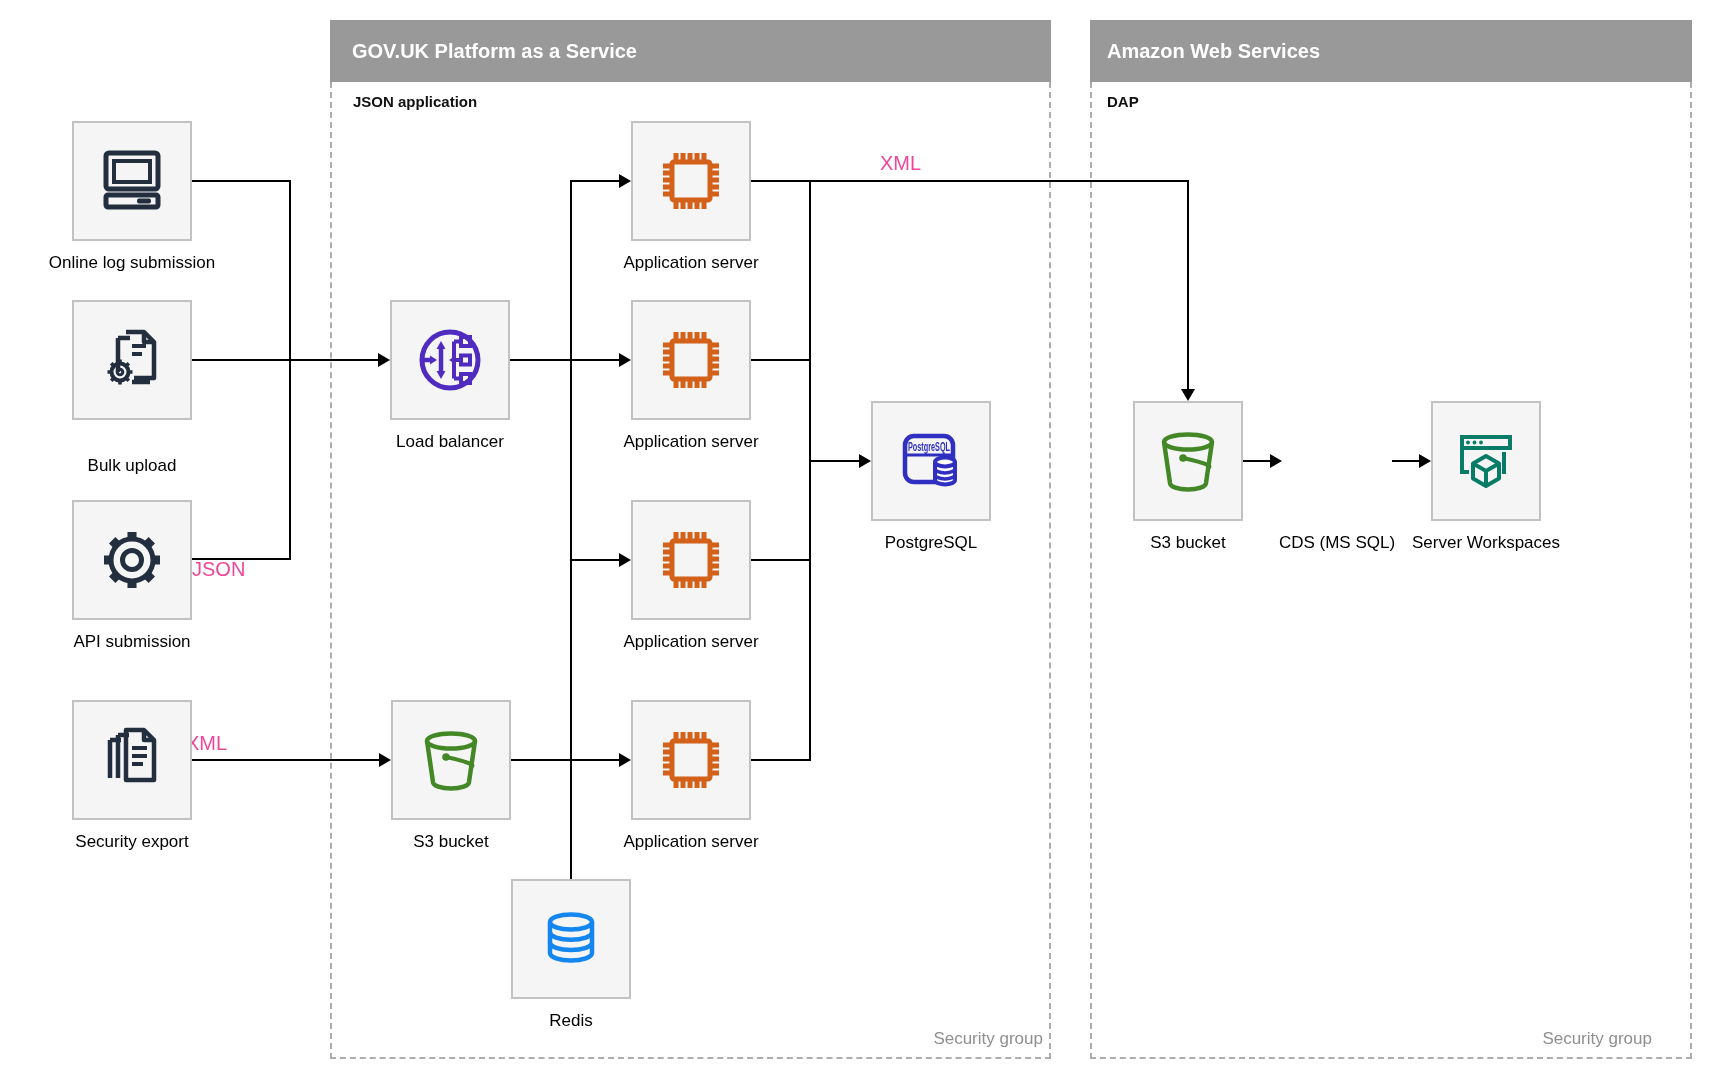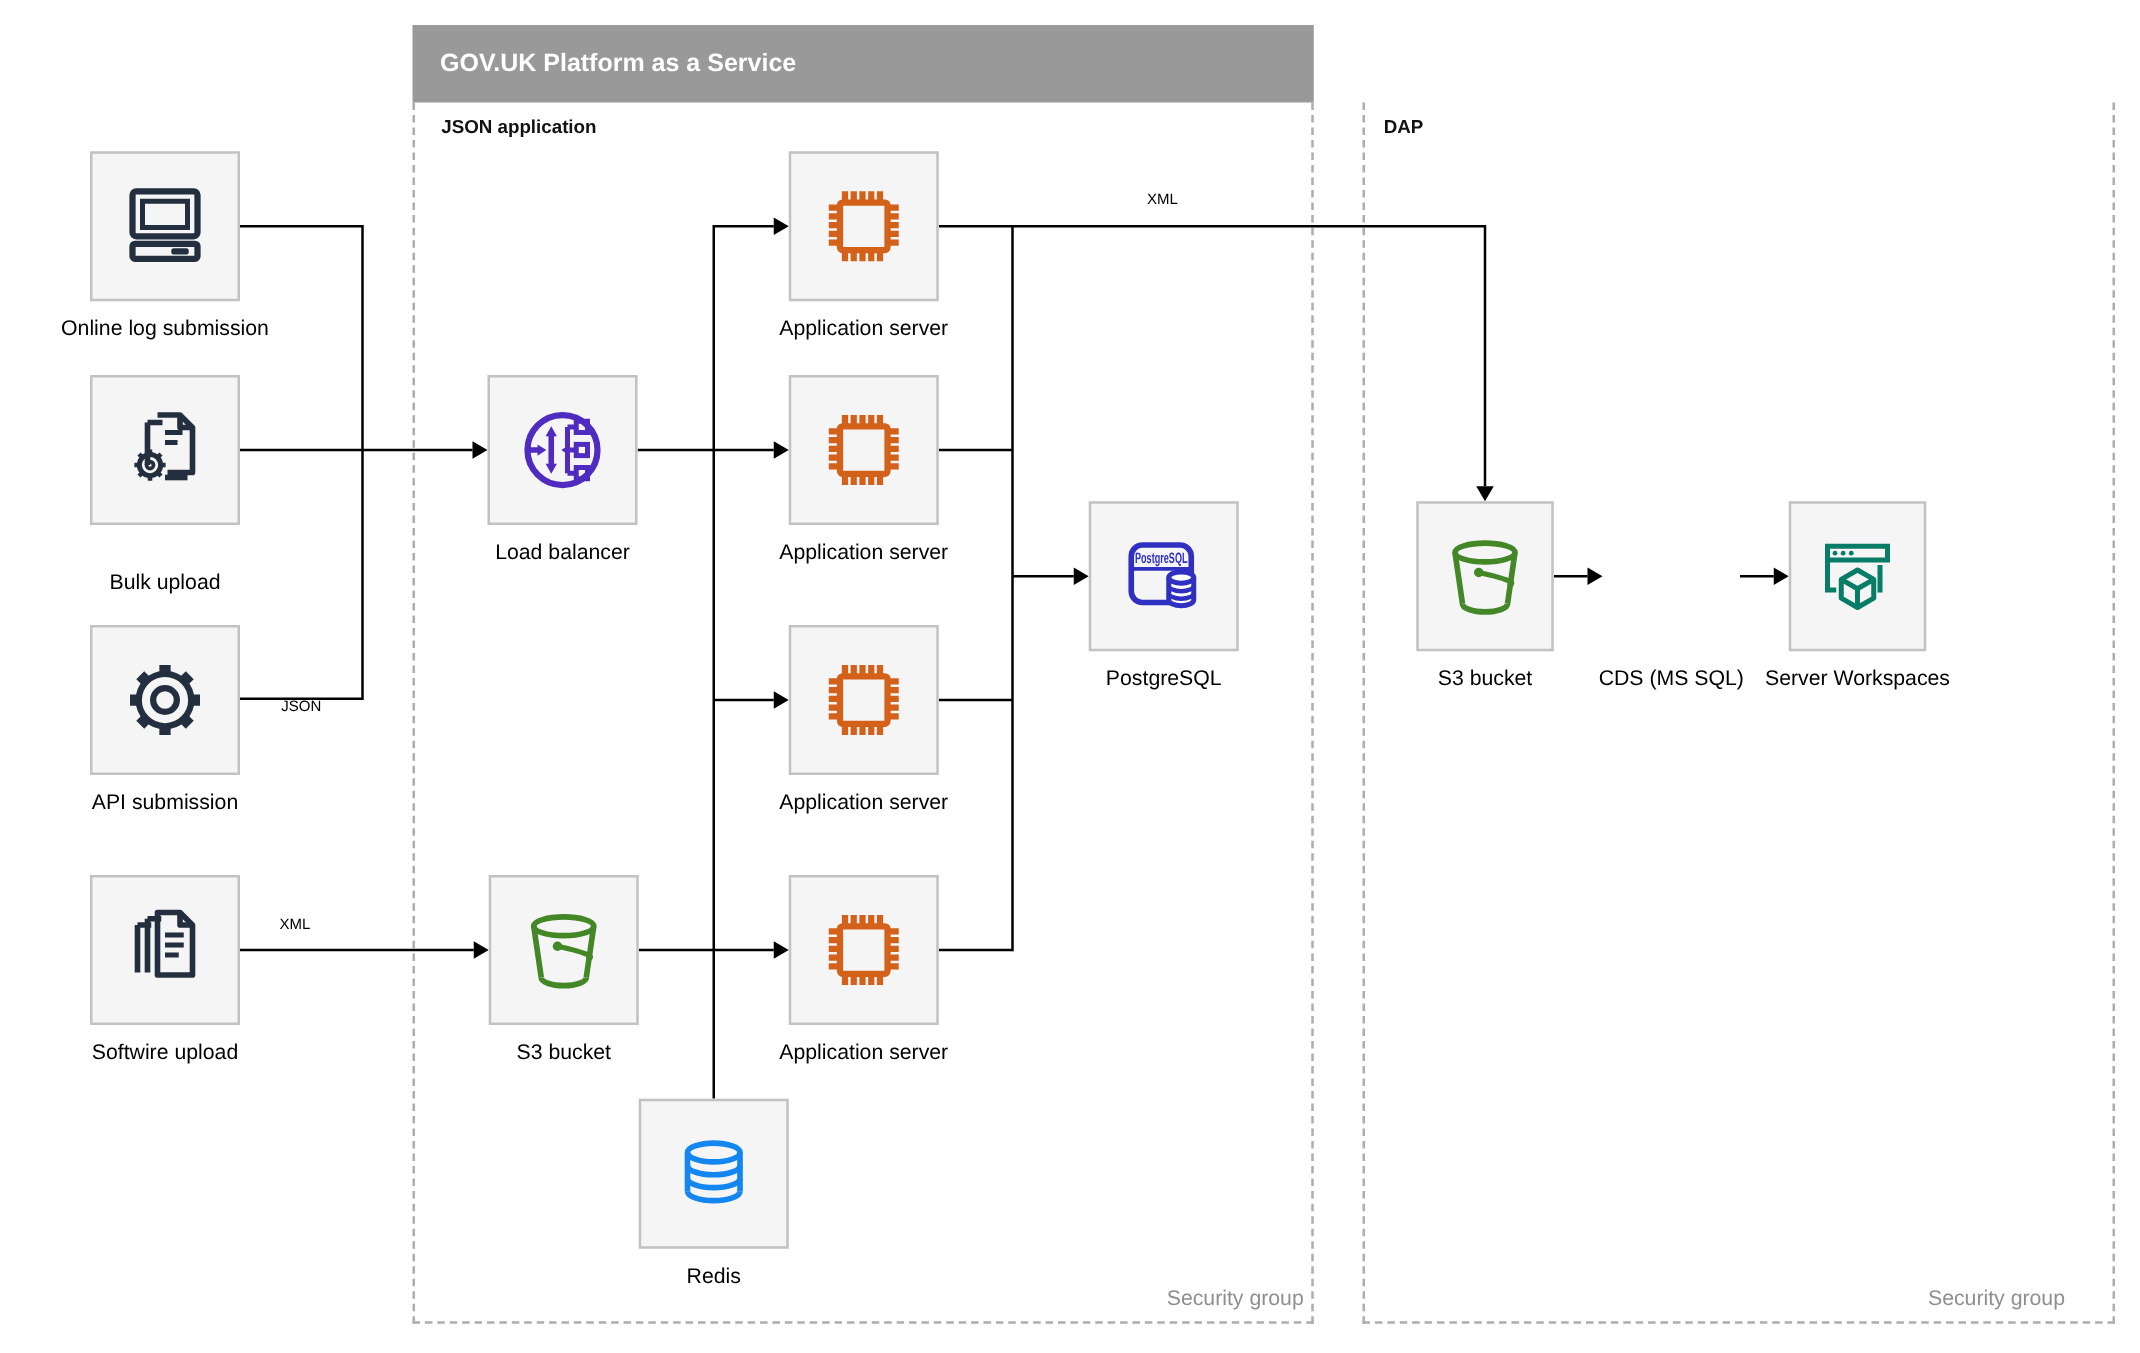--- a/index.html
+++ b/index.html
@@ -22,34 +22,37 @@
   .node.sm{width:110px;}
   .nlabel{position:absolute;width:220px;text-align:center;font-size:17px;color:#000000;}
 
   
   .hline{position:absolute;height:2px;background:#000000;}
   .vline{position:absolute;width:2px;background:#000000;}
   .arr-r{position:absolute;width:0;height:0;border-top:7px solid transparent;
          border-bottom:7px solid transparent;border-left:12px solid #000000;}
   .arr-d{position:absolute;width:0;height:0;border-left:7px solid transparent;
          border-right:7px solid transparent;border-top:12px solid #000000;}
-  .elabel{position:absolute;font-size:12px;color:#000000;text-align:center;}
+  .elabel{position:absolute;font-size:20px;color:#ec4899;text-align:left;}
 </style>
 </head>
 <body>
 
 <div id="canvas">
 
   <div class="zone-header" style="left:330px;top:20px;width:721px;padding-left:22px;">
     <span>GOV.UK Platform as a Service</span>
   </div>
   <div class="zone-body" style="left:330px;top:82px;width:721px;height:977px;"></div>
   <div class="zone-sub" style="left:353px;top:93px;">JSON application</div>
   <div class="sec-label" style="left:823px;top:1029px;">Security group</div>
 
+  <div class="zone-header" style="left:1090px;top:20px;width:602px;padding-left:17px;">
+    <span>Amazon Web Services</span>
+  </div>
   <div class="zone-body" style="left:1090px;top:82px;width:602px;height:977px;"></div>
   <div class="zone-sub" style="left:1107px;top:93px;">DAP</div>
   <div class="sec-label" style="left:1432px;top:1029px;">Security group</div>
 
   <div class="hline" style="left:192px;top:180px;width:98px;"></div>
   <div class="vline" style="left:289px;top:180px;height:380px;"></div>
   <div class="hline" style="left:192px;top:359px;width:186px;"></div>
   <div class="arr-r" style="left:378px;top:353px;"></div>
   <div class="hline" style="left:192px;top:558px;width:98px;"></div>
   <div class="elabel" style="left:192px;top:558px;width:98px;">JSON</div>
@@ -120,21 +123,21 @@
 
   <div class="node" style="left:72px;top:700px;">
     <svg width="72" height="72" viewBox="0 0 72 72" fill="none" stroke="#232f3e" stroke-linejoin="round">
       <path d="M14,16 v38 M14,16 h11" stroke-width="4.5"></path>
       <path d="M22,11 v43 M22,11 h11" stroke-width="4.5"></path>
       <path d="M30,6 h18 l10,10 v40 h-28 z" stroke-width="4.5"></path>
       <path d="M48,6 v10 h10" stroke-width="4.5"></path>
       <path d="M36,24 h15 M36,32 h15 M36,40 h11" stroke-width="4"></path>
     </svg>
   </div>
-  <div class="nlabel" style="left:22px;top:832px;">Softwire upload</div>
+  <div class="nlabel" style="left:22px;top:832px;">Security export</div>
 
   <div class="node" style="left:390px;top:300px;">
     <svg width="72" height="72" viewBox="0 0 72 72" fill="none" stroke="#4f2bc0">
       <circle cx="36" cy="36" r="28" stroke-width="5"></circle>
       <path d="M9,36 h8" stroke-width="4.5"></path>
       <polygon points="23,36 16,31.5 16,40.5" fill="#4f2bc0" stroke="none"></polygon>
       <path d="M27,24 v24" stroke-width="4.5"></path>
       <polygon points="27,17 22.5,25 31.5,25" fill="#4f2bc0" stroke="none"></polygon>
       <polygon points="27,55 22.5,47 31.5,47" fill="#4f2bc0" stroke="none"></polygon>
       <path d="M40,17.5 h7 M40,54.5 h7 M40,17.5 v37" stroke-width="4"></path>

